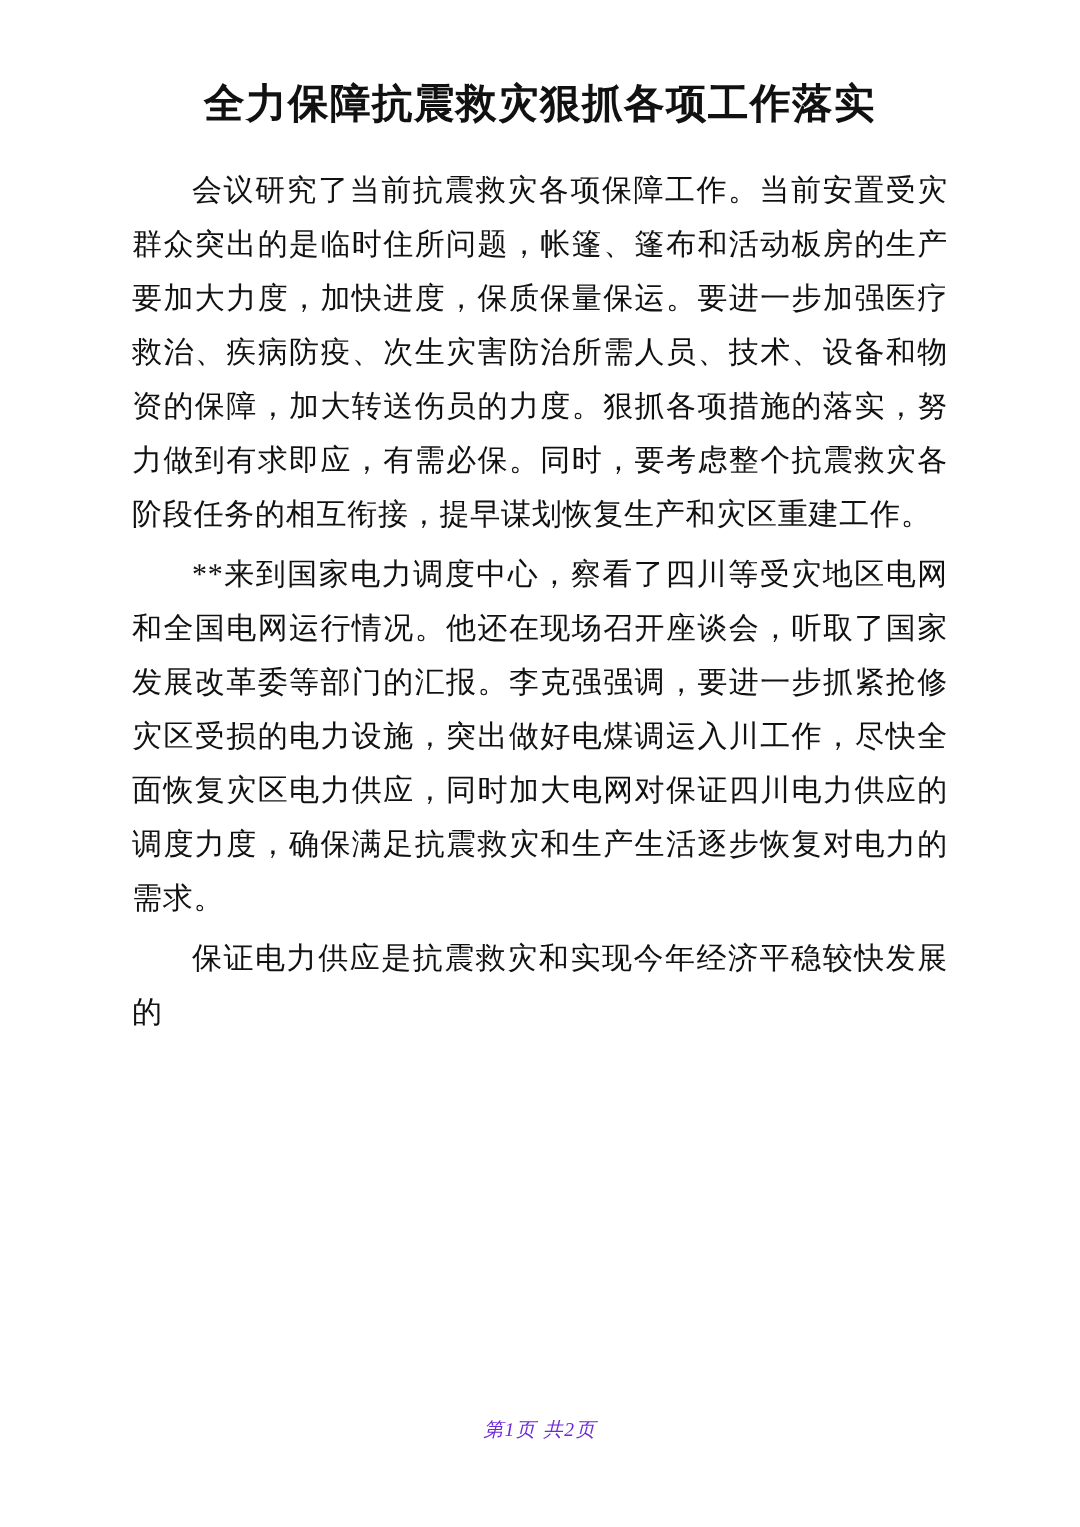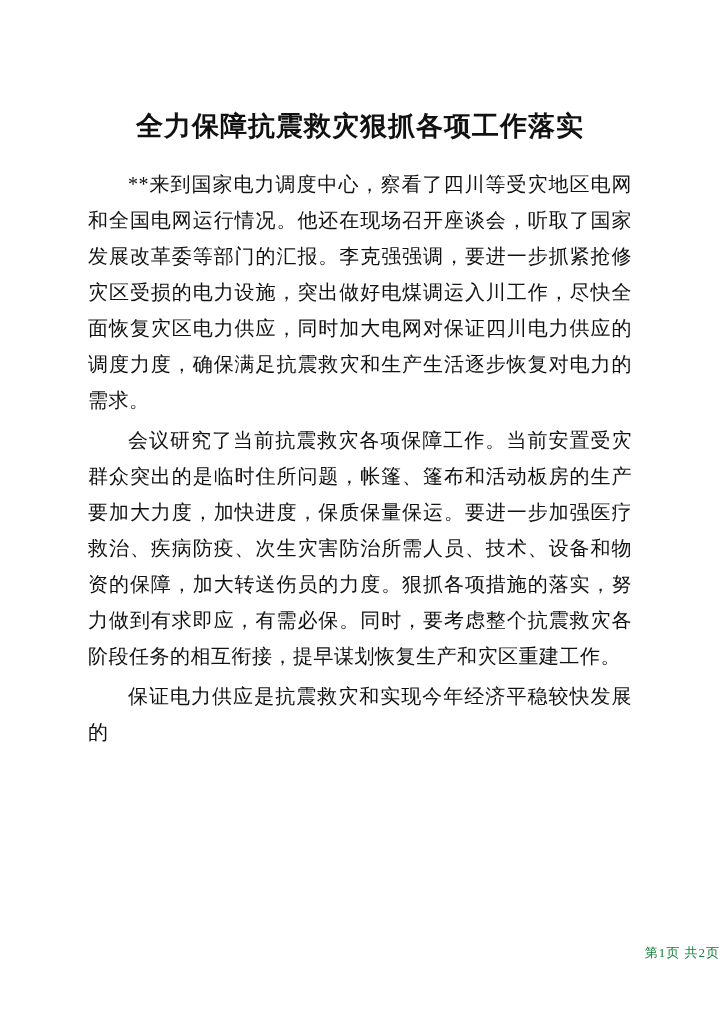--- a/index.html
+++ b/index.html
@@ -15,21 +15,21 @@
     font-family: "Liberation Serif", "DejaVu Serif", serif;
     position: relative;
     overflow: hidden;
   }
 
   
   .page {
     position: absolute;
     inset: 0;
     box-sizing: border-box;
-    padding: 108px 88px 70px 88px;
+    padding: 51px 88px 70px 88px;
     display: flex;
     flex-direction: column;
   }
 
   .doc-title {
     font-size: 27px;
     font-weight: bold;
     text-align: center;
     letter-spacing: 1px;
     margin: 0 0 22px 0;
@@ -47,34 +47,35 @@
     text-indent: 2em;
     text-align: justify;
     margin: 0 0 4px 0;
   }
 
   .footer {
     position: absolute;
     left: 0;
     right: 0;
     bottom: 56px;
-    text-align: right;
+    text-align: center;
     font-size: 13px;
     letter-spacing: 1px;
-    color: #15803d;
+    color: #6d28d9;
+    font-style: italic;
   }
 </style>
 </head>
 <body>
 
 <div class="page">
 
   <h1 class="doc-title">全力保障抗震救灾狠抓各项工作落实</h1>
 
   <div class="doc-body">
+    <p class="para">会议研究了当前抗震救灾各项保障工作。当前安置受灾群众突出的是临时住所问题，帐篷、篷布和活动板房的生产要加大力度，加快进度，保质保量保运。要进一步加强医疗救治、疾病防疫、次生灾害防治所需人员、技术、设备和物资的保障，加大转送伤员的力度。狠抓各项措施的落实，努力做到有求即应，有需必保。同时，要考虑整个抗震救灾各阶段任务的相互衔接，提早谋划恢复生产和灾区重建工作。</p>
     <p class="para">**来到国家电力调度中心，察看了四川等受灾地区电网和全国电网运行情况。他还在现场召开座谈会，听取了国家发展改革委等部门的汇报。李克强强调，要进一步抓紧抢修灾区受损的电力设施，突出做好电煤调运入川工作，尽快全面恢复灾区电力供应，同时加大电网对保证四川电力供应的调度力度，确保满足抗震救灾和生产生活逐步恢复对电力的需求。</p>
-    <p class="para">会议研究了当前抗震救灾各项保障工作。当前安置受灾群众突出的是临时住所问题，帐篷、篷布和活动板房的生产要加大力度，加快进度，保质保量保运。要进一步加强医疗救治、疾病防疫、次生灾害防治所需人员、技术、设备和物资的保障，加大转送伤员的力度。狠抓各项措施的落实，努力做到有求即应，有需必保。同时，要考虑整个抗震救灾各阶段任务的相互衔接，提早谋划恢复生产和灾区重建工作。</p>
     <p class="para">保证电力供应是抗震救灾和实现今年经济平稳较快发展的</p>
   </div>
 
   <div class="footer">第1页 共2页</div>
 
 </div>
 
 </body></html>

